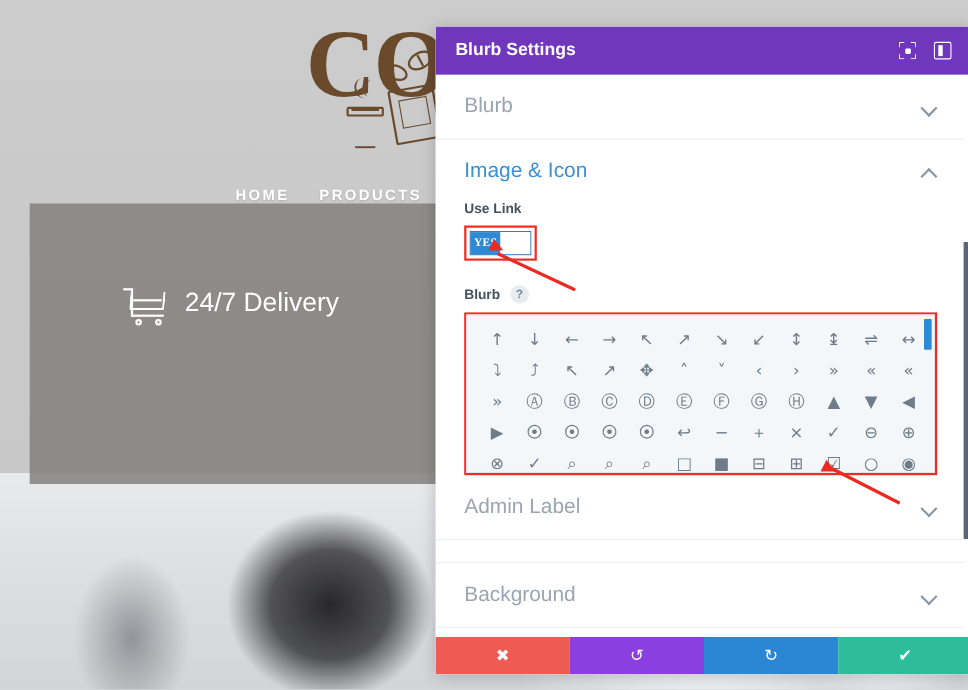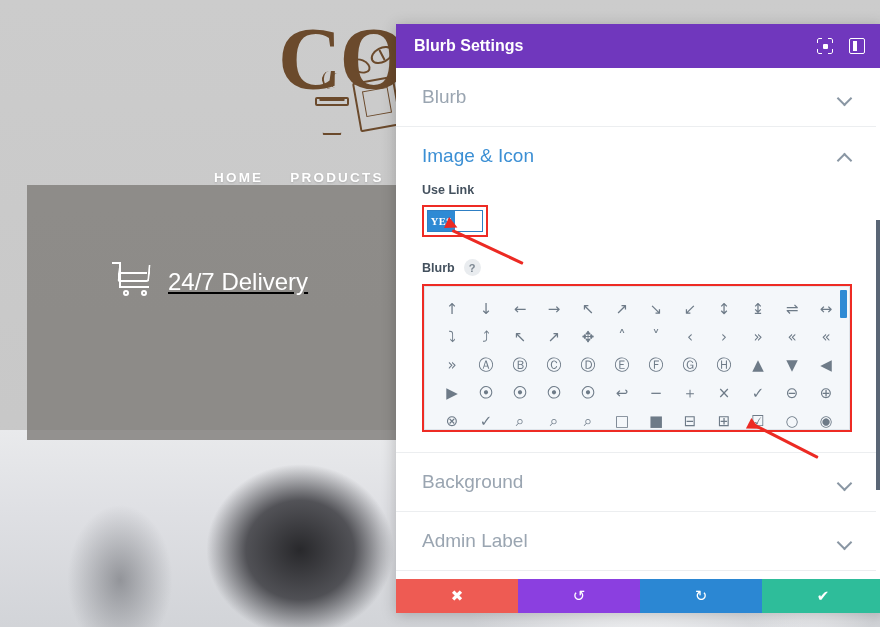--- a/index.html
+++ b/index.html
@@ -137,23 +137,22 @@
   .blurb-band-beige {
     position: absolute; left: 570px; top: 240px;
     width: 310px; height: 200px;
     background: rgba(176,165,146,0.55);
   }
   .blurb {
     position: absolute; left: 112px; top: 262px;
     width: 270px;
   }
   .blurb-head {
-    display: flex; align-items: flex-end; gap: 14px;
+    display: flex; align-items: flex-start; gap: 14px;
     margin-bottom: 12px;
-    text-decoration: underline;
   }
   .cart-icon { width: 42px; height: 34px; position: relative; flex: none; }
   .cart-icon .basket {
     position: absolute; left: 6px; top: 3px;
     width: 32px; height: 17px;
     border: 2px solid #fff;
     border-top: none;
     border-radius: 0 0 3px 3px;
     transform: skewX(-5deg);
   }
@@ -556,27 +555,27 @@
                 <div class="icon-cell">■</div>
                 <div class="icon-cell">⊟</div>
                 <div class="icon-cell">⊞</div>
                 <div class="icon-cell">☑</div>
                 <div class="icon-cell">○</div>
                 <div class="icon-cell">◉</div>
               </div>
           </div>
         </div>
 
+        <div class="section-row">
+          <span class="lbl">Admin Label</span>
+          <span class="chev"></span>
+        </div>
+
         <div class="section-row" style="margin-top:20px; border-top:1px solid #eceef0;">
           <span class="lbl">Background</span>
-          <span class="chev"></span>
-        </div>
-
-        <div class="section-row">
-          <span class="lbl">Admin Label</span>
           <span class="chev"></span>
         </div>
 
       </div>
 
       <div class="modal-scrollbar">
         <div class="thumb"></div>
       </div>
     </div>
 

